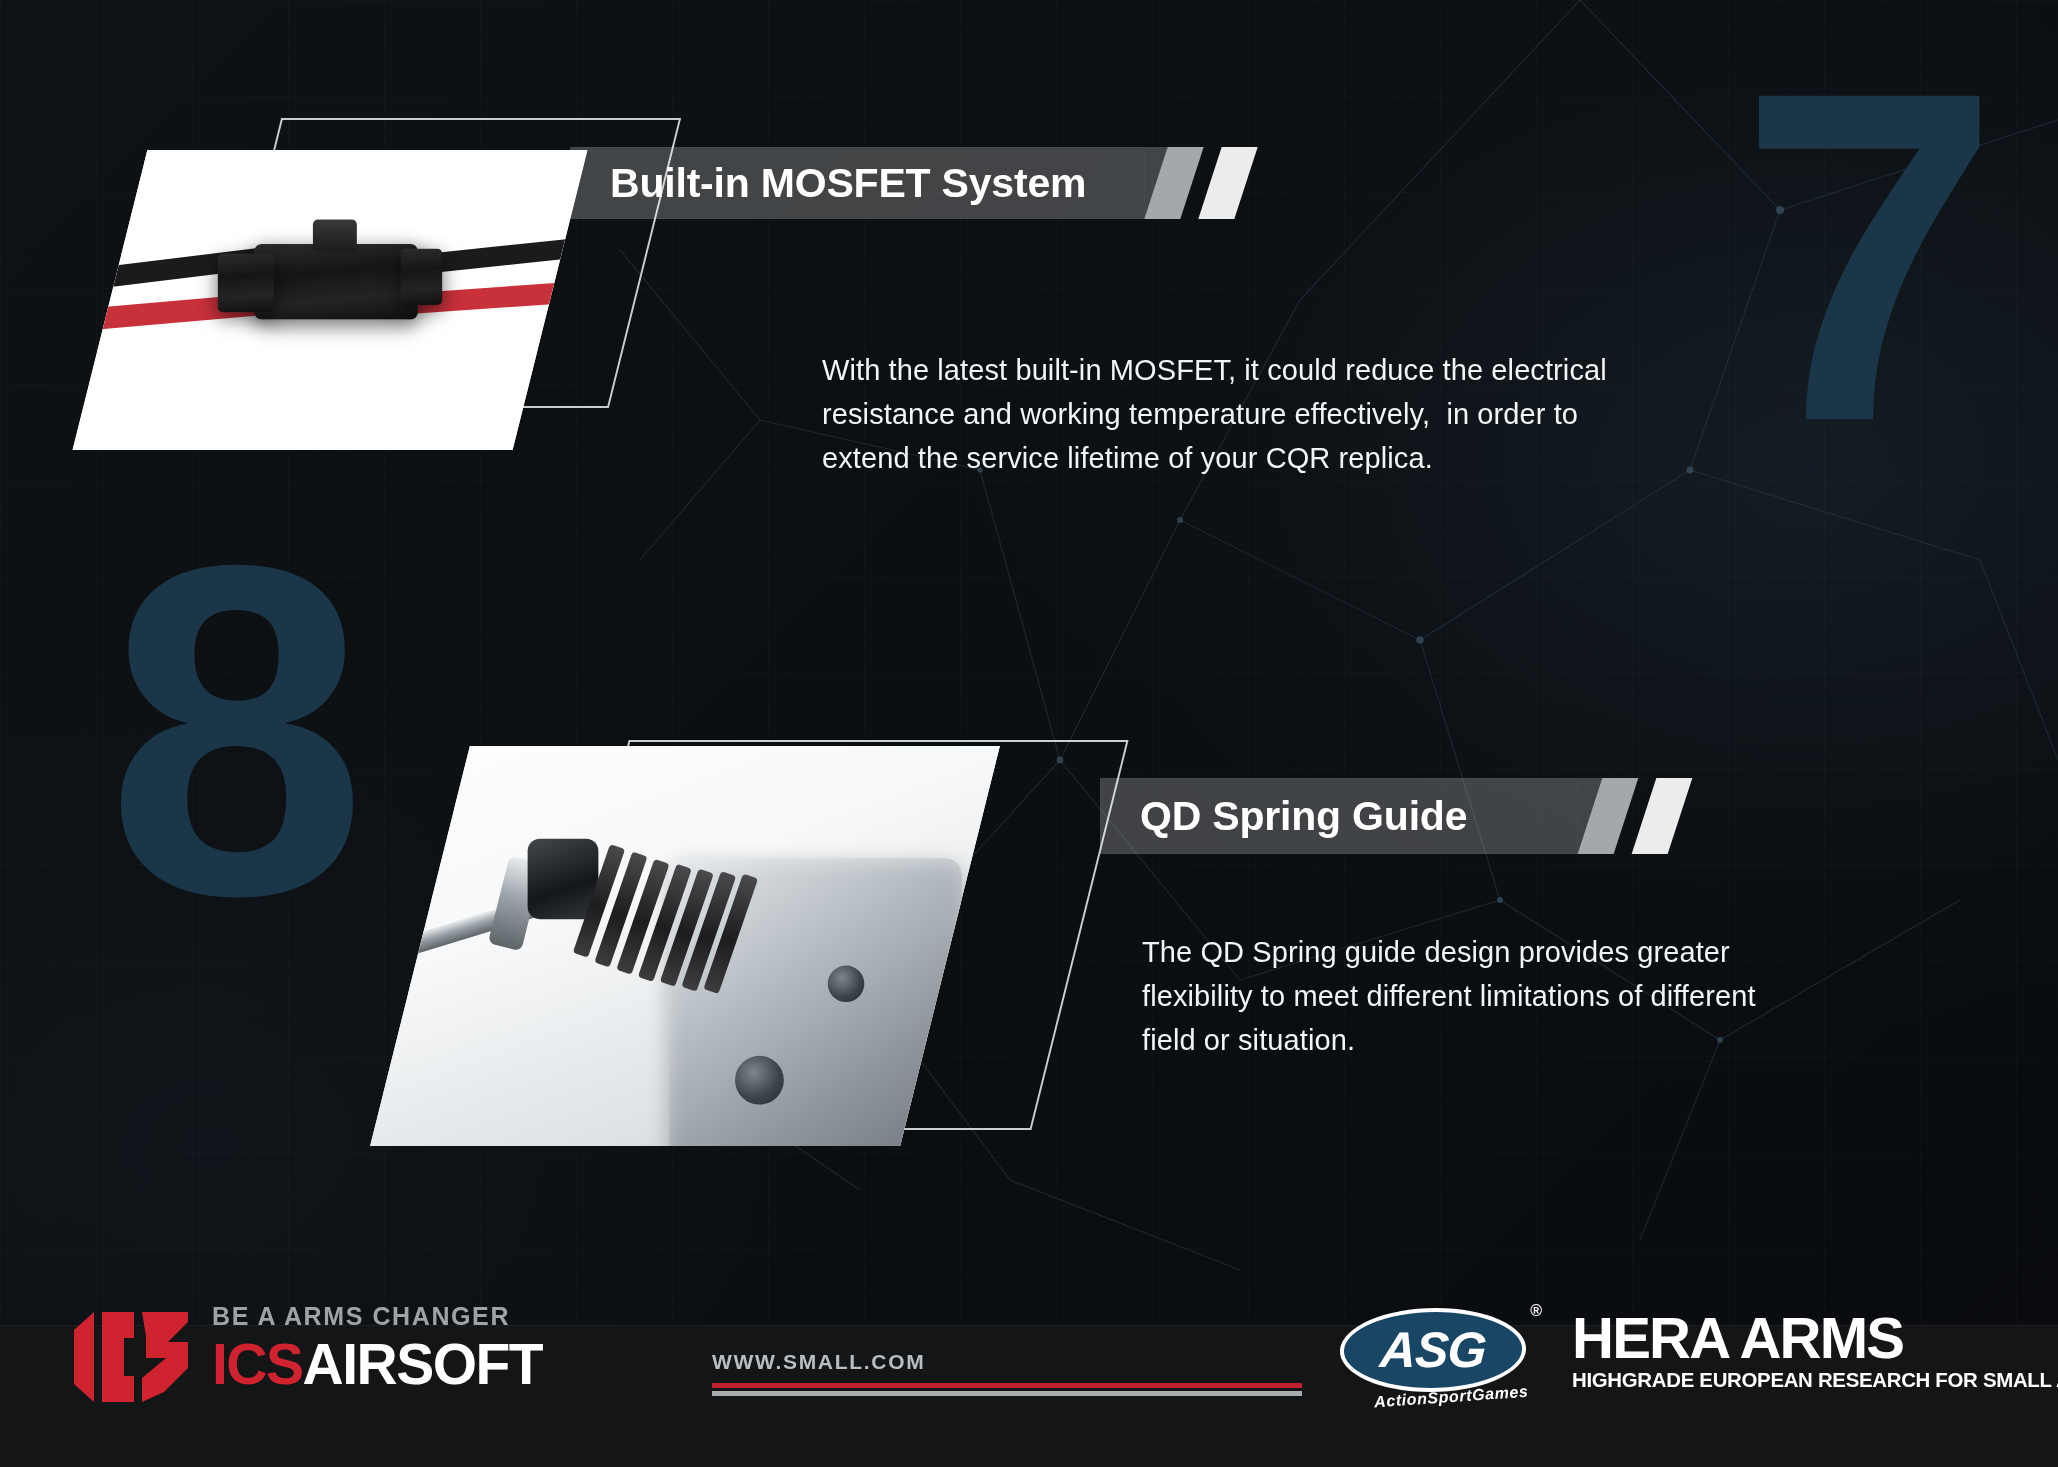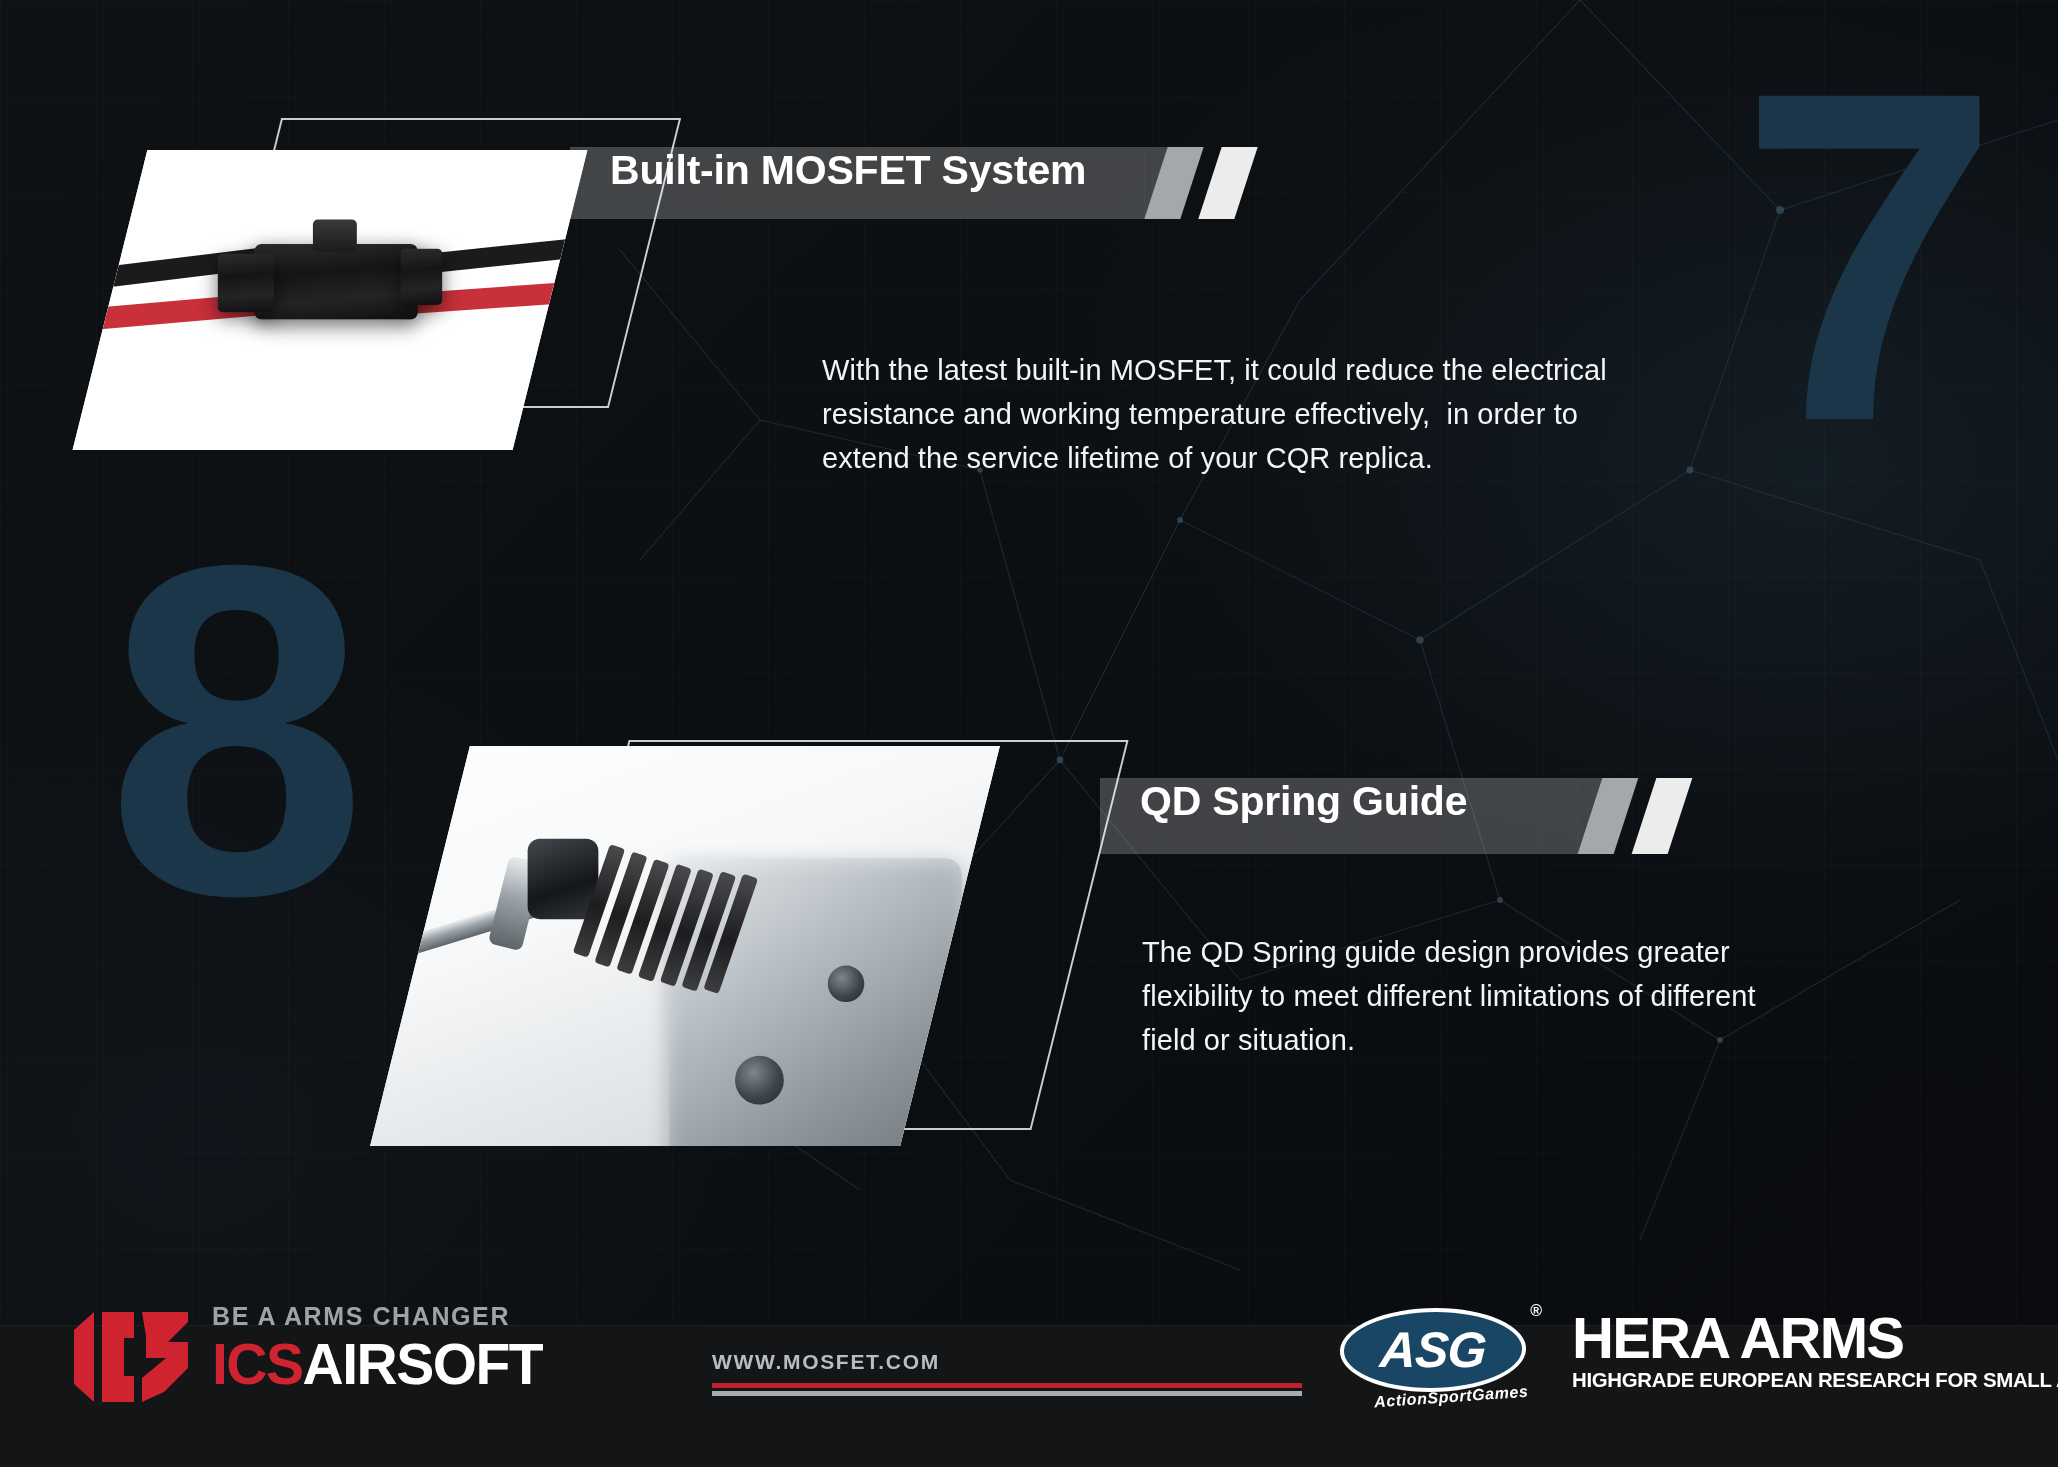--- a/index.html
+++ b/index.html
@@ -112,21 +112,21 @@
     position:absolute;
     background:radial-gradient(circle at 38% 34%, #7e868c 0%, #3f464b 55%, #23282c 100%);
     border-radius:50%;
   }
 
   
   .headbar { position:absolute; display:flex; align-items:stretch; }
   .headbar-plate {
     position:relative;
     background:rgba(255,255,255,0.22);
-    display:flex; align-items:flex-start;
+    display:flex; align-items:center;
     padding:0 34px 0 40px;
     box-shadow:inset 0 0 0 1px rgba(255,255,255,0.03);
   }
   .headbar-plate::after {
     content:""; position:absolute; top:0; right:-34px; width:34px; height:100%;
     background:rgba(255,255,255,0.22);
     clip-path:polygon(0 0, 100% 0, 28% 100%, 0 100%);
   }
   .headbar-title {
     color:#ffffff;
@@ -378,21 +378,21 @@
   </svg>
 
   <div id="ics-lock">
     <div class="ics-tag">BE A ARMS CHANGER</div>
     <div class="ics-word">
       <span class="ics">ICS</span><span class="airsoft">AIRSOFT</span>
     </div>
   </div>
 
   <div id="url-block">
-    <div class="url-text">WWW.MOSFET.COM</div>
+    <div class="url-text">WWW.SMALL.COM</div>
     <div class="url-rule-red"></div>
     <div class="url-rule-gray"></div>
   </div>
 
   <div id="asg">
     <div class="asg-oval"></div>
     <div class="asg-letters">ASG</div>
     <div class="asg-reg">®</div>
     <div class="asg-sub">ActionSportGames</div>
   </div>

